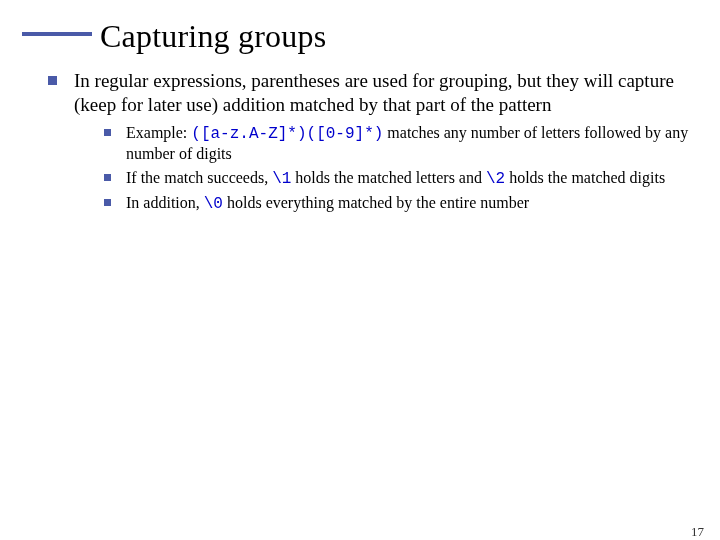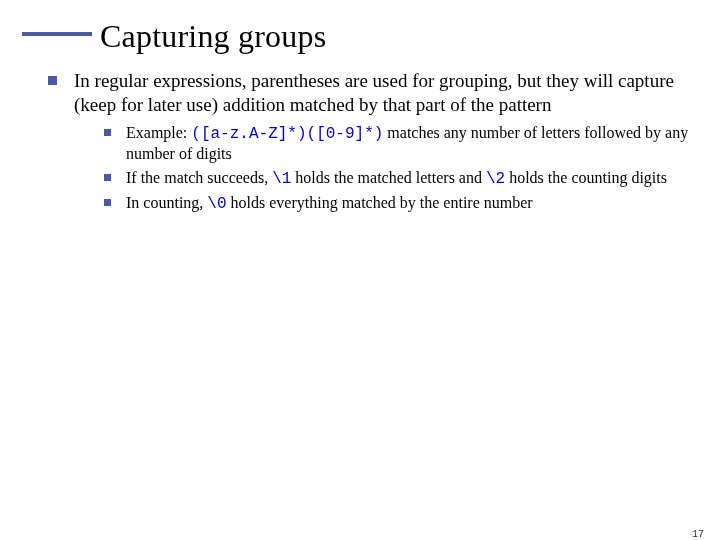--- a/index.html
+++ b/index.html
@@ -90,46 +90,46 @@
   }
   .ltt {
     font-family: "Courier New", Courier, monospace;
     color: #0000cc;
   }
   .ltt .dbl { text-decoration: underline; }
   .pagenum {
     position: absolute;
     right: 16px;
     bottom: 0;
-    font-size: 10px;
+    font-size: 13px;
     color: #333;
-    font-family: Liberation Mono, monospace;
+    font-family: Liberation Serif, serif;
   }
 </style>
 </head>
 <body>
 
 <div class="title-wrap">
   <div class="title-rule"></div>
   <h1 class="title">Capturing groups</h1>
 </div>
 
 <ul class="lvl1">
 
   <li>
     <span>In regular expressions, parentheses are used for grouping, but they will </span><span class="u">capture</span><span> (keep for later use) addition matched by that part of the pattern</span>
     <ul class="lvl2">
       <li>
         <span>Example: </span><span class="code">([a-z.A-Z]*)([0-9]*)</span><span> matches any number of letters followed by any number of digits</span>
       </li>
       <li>
-        <span>If the match succeeds, </span><span class="code">\1</span><span> holds the matched letters and </span><span class="code">\2</span><span> holds the counting digits</span>
+        <span>If the match succeeds, </span><span class="code">\1</span><span> holds the matched letters and </span><span class="code">\2</span><span> holds the matched digits</span>
       </li>
       <li>
-        <span>In counting, </span><span class="code">\0</span><span> holds everything matched by the entire number</span>
+        <span>In addition, </span><span class="code">\0</span><span> holds everything matched by the entire number</span>
       </li>
     </ul>
   </li>
 
 
 
 </ul>
 
 <div class="pagenum">17</div>
 

